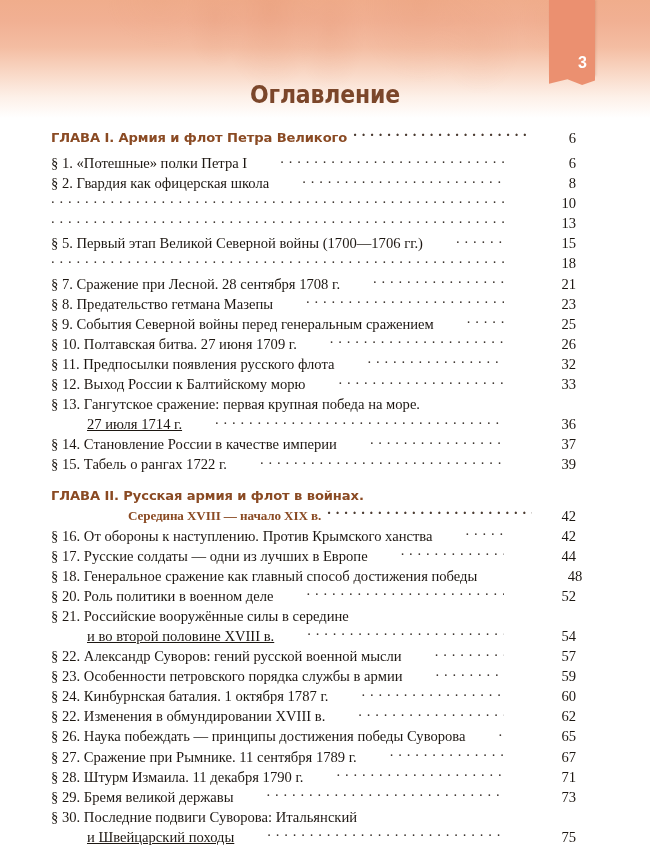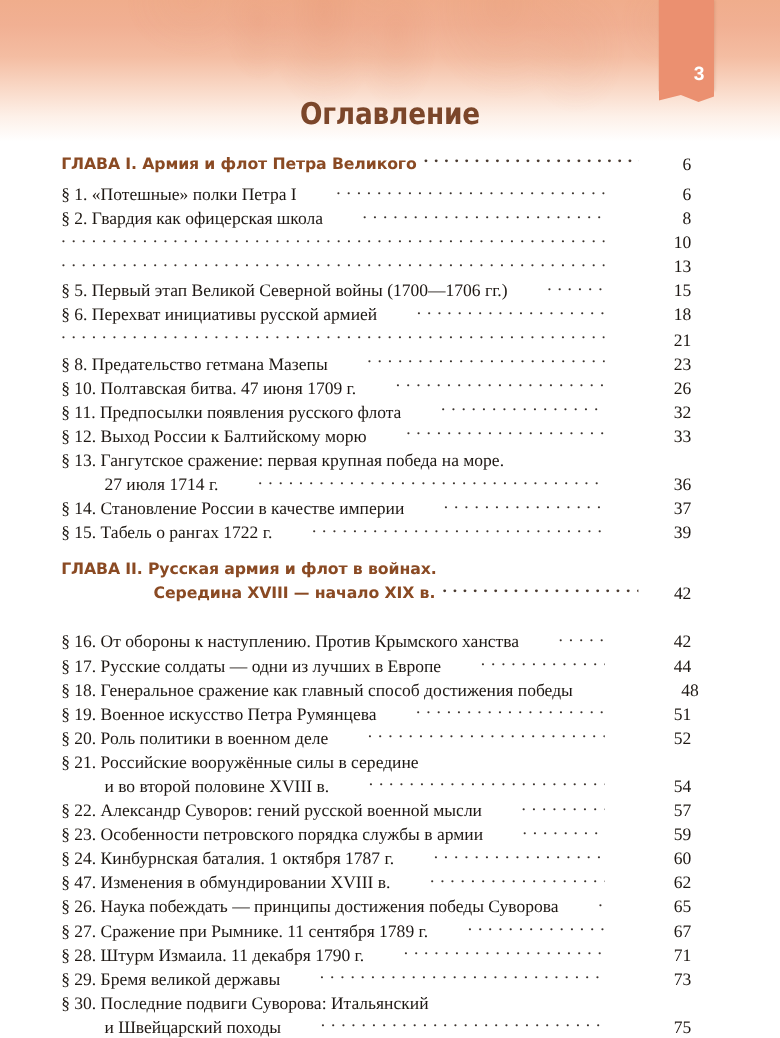--- a/index.html
+++ b/index.html
@@ -169,22 +169,22 @@
   .chapter .pagenum {
     font-family: "Liberation Serif", "DejaVu Serif", serif;
     font-weight: normal;
     color: #1d1712;
   }
 
   
   .row.nolead .label { flex: 0 0 auto; }
 
   
-  .cont { padding-left: 36px; }
-  .chapter .cont-indent { padding-left: 77px; }
+  .cont { padding-left: 36px; text-decoration: underline; }
+  .chapter .cont-indent { padding-left: 77px; font-family: Liberation Serif, serif; }
 </style>
 </head>
 <body>
 
 <div id="header-band">
   <div id="header-texture"></div>
 </div>
 
 <div id="page-tab">
   <div class="notch"></div>
@@ -229,41 +229,48 @@
     </div>
     <div>
       <div class="row entry">
         <span class="label">§ 5. Первый этап Великой Северной войны (1700—1706 гг.)</span>
         <span class="leader"></span>
         <span class="pagenum">15</span>
       </div>
     </div>
     <div>
       <div class="row entry">
-        <span class="label">§ 6. Перехват инициативы русской армией</span>
         <span class="leader"></span>
         <span class="pagenum">18</span>
       </div>
     </div>
     <div>
       <div class="row entry">
+        <span class="label">§ 7. Сражение при Лесной. 28 сентября 1708 г.</span>
         <span class="leader"></span>
         <span class="pagenum">21</span>
       </div>
     </div>
     <div>
       <div class="row entry">
         <span class="label">§ 8. Предательство гетмана Мазепы</span>
         <span class="leader"></span>
         <span class="pagenum">23</span>
       </div>
     </div>
     <div>
       <div class="row entry">
-        <span class="label">§ 10. Полтавская битва. 47 июня 1709 г.</span>
+        <span class="label">§ 9. События Северной войны перед генеральным сражением</span>
+        <span class="leader"></span>
+        <span class="pagenum">25</span>
+      </div>
+    </div>
+    <div>
+      <div class="row entry">
+        <span class="label">§ 10. Полтавская битва. 27 июня 1709 г.</span>
         <span class="leader"></span>
         <span class="pagenum">26</span>
       </div>
     </div>
     <div>
       <div class="row entry">
         <span class="label">§ 11. Предпосылки появления русского флота</span>
         <span class="leader"></span>
         <span class="pagenum">32</span>
       </div>
@@ -292,21 +299,21 @@
         <span class="pagenum">37</span>
       </div>
     </div>
     <div>
       <div class="row entry">
         <span class="label">§ 15. Табель о рангах 1722 г.</span>
         <span class="leader"></span>
         <span class="pagenum">39</span>
       </div>
     </div>
-    <div class="chapter-block" style="margin-bottom: 20px;">
+    <div class="chapter-block" style="margin-bottom: 0;">
       <div class="row chapter nolead">
         <span class="label">ГЛАВА II. Русская армия и флот в войнах.</span>
       </div>
       <div class="row chapter">
         <span class="label cont-indent">Середина XVIII — начало XIX в.</span>
         <span class="leader"></span>
         <span class="pagenum">42</span>
       </div>
     </div>
     <div>
@@ -325,27 +332,20 @@
     </div>
     <div>
       <div class="row entry">
         <span class="label">§ 18. Генеральное сражение как главный способ достижения победы</span>
         <span class="leader"></span>
         <span class="pagenum">48</span>
       </div>
     </div>
     <div>
       <div class="row entry">
-        <span class="label">§ 19. Военное искусство Петра Румянцева</span>
-        <span class="leader"></span>
-        <span class="pagenum">51</span>
-      </div>
-    </div>
-    <div>
-      <div class="row entry">
         <span class="label">§ 20. Роль политики в военном деле</span>
         <span class="leader"></span>
         <span class="pagenum">52</span>
       </div>
     </div>
     <div>
       <div class="row entry nolead">
         <span class="label">§ 21. Российские вооружённые силы в середине</span>
       </div>
       <div class="row entry">
@@ -370,21 +370,21 @@
     </div>
     <div>
       <div class="row entry">
         <span class="label">§ 24. Кинбурнская баталия. 1 октября 1787 г.</span>
         <span class="leader"></span>
         <span class="pagenum">60</span>
       </div>
     </div>
     <div>
       <div class="row entry">
-        <span class="label">§ 47. Изменения в обмундировании XVIII в.</span>
+        <span class="label">§ 22. Изменения в обмундировании XVIII в.</span>
         <span class="leader"></span>
         <span class="pagenum">62</span>
       </div>
     </div>
     <div>
       <div class="row entry">
         <span class="label">§ 26. Наука побеждать — принципы достижения победы Суворова</span>
         <span class="leader"></span>
         <span class="pagenum">65</span>
       </div>

